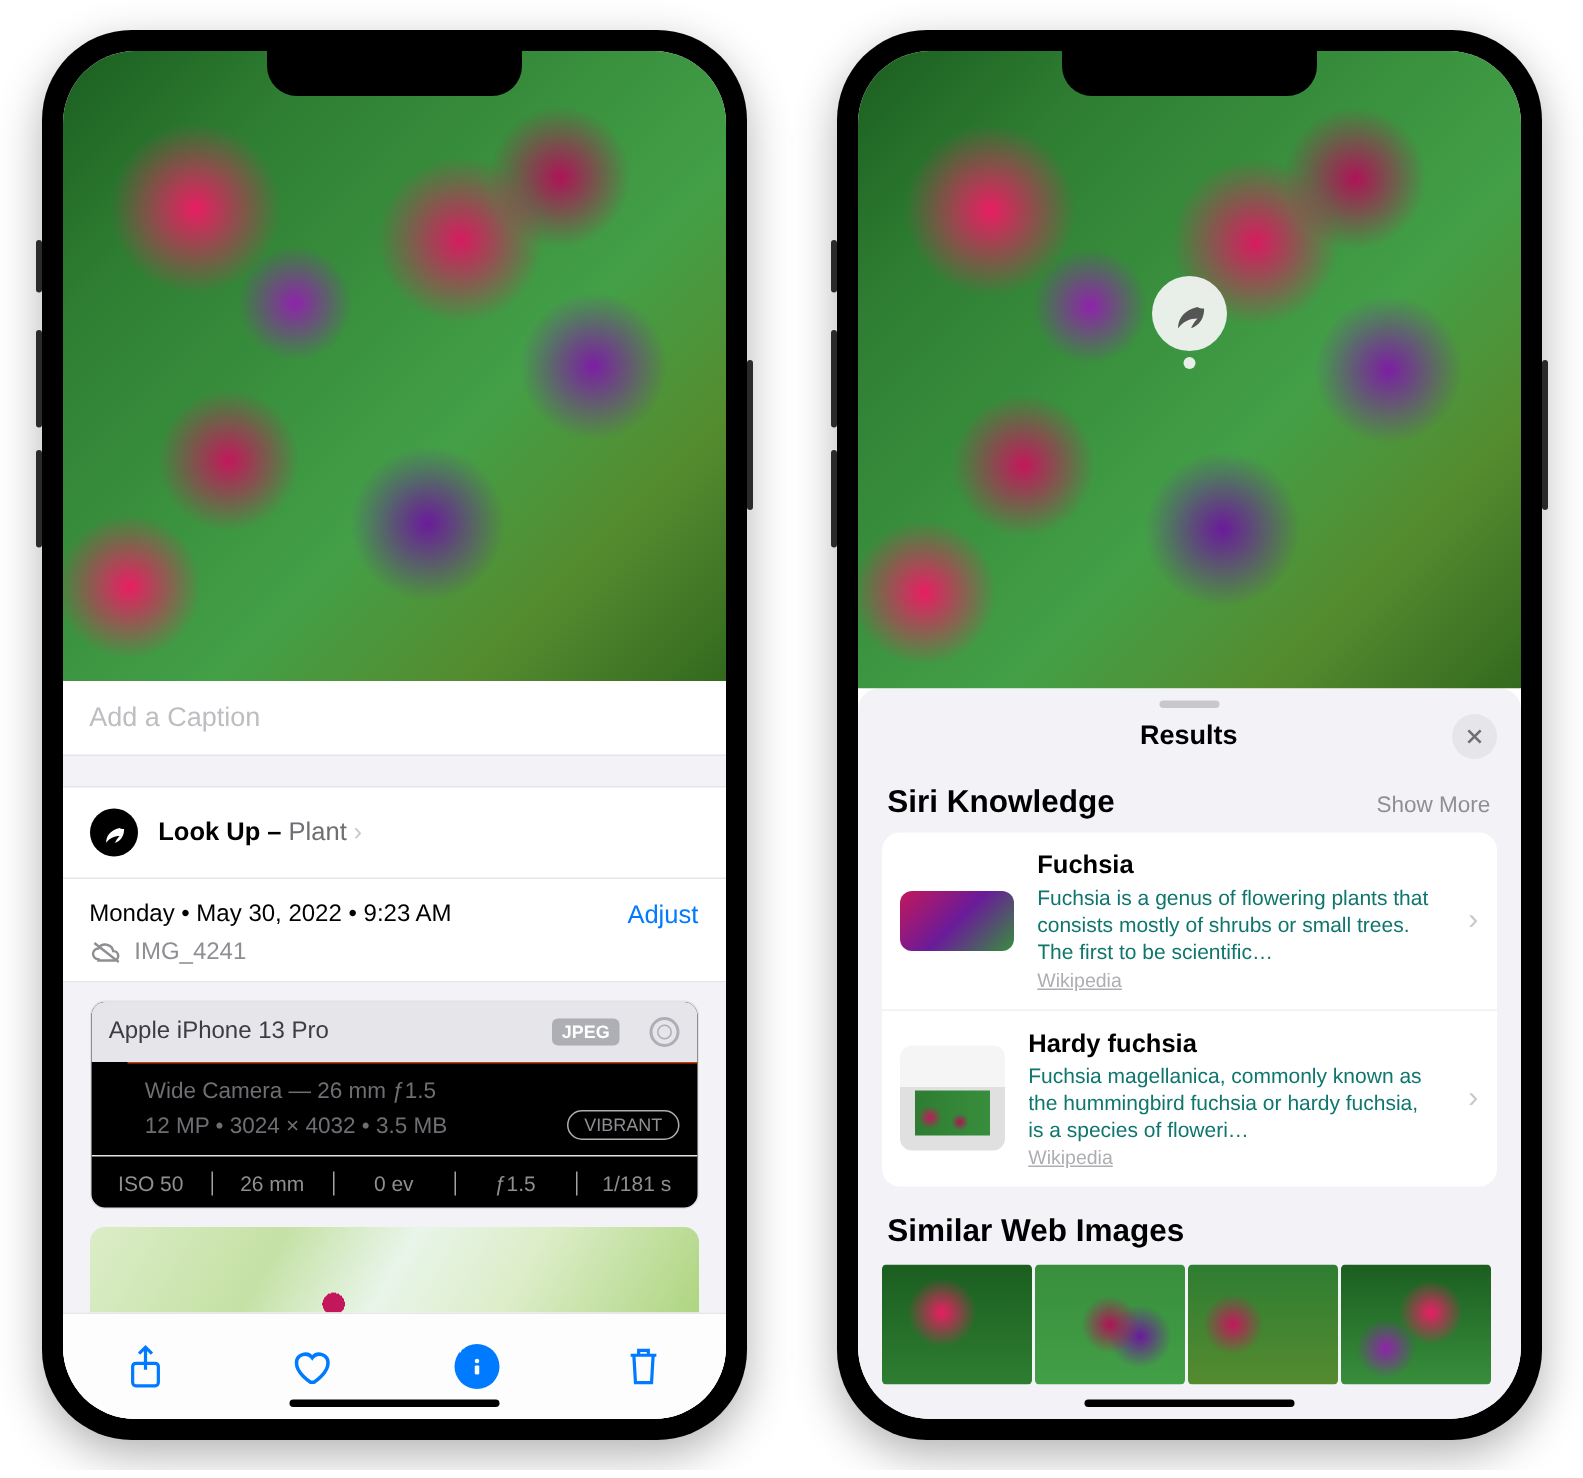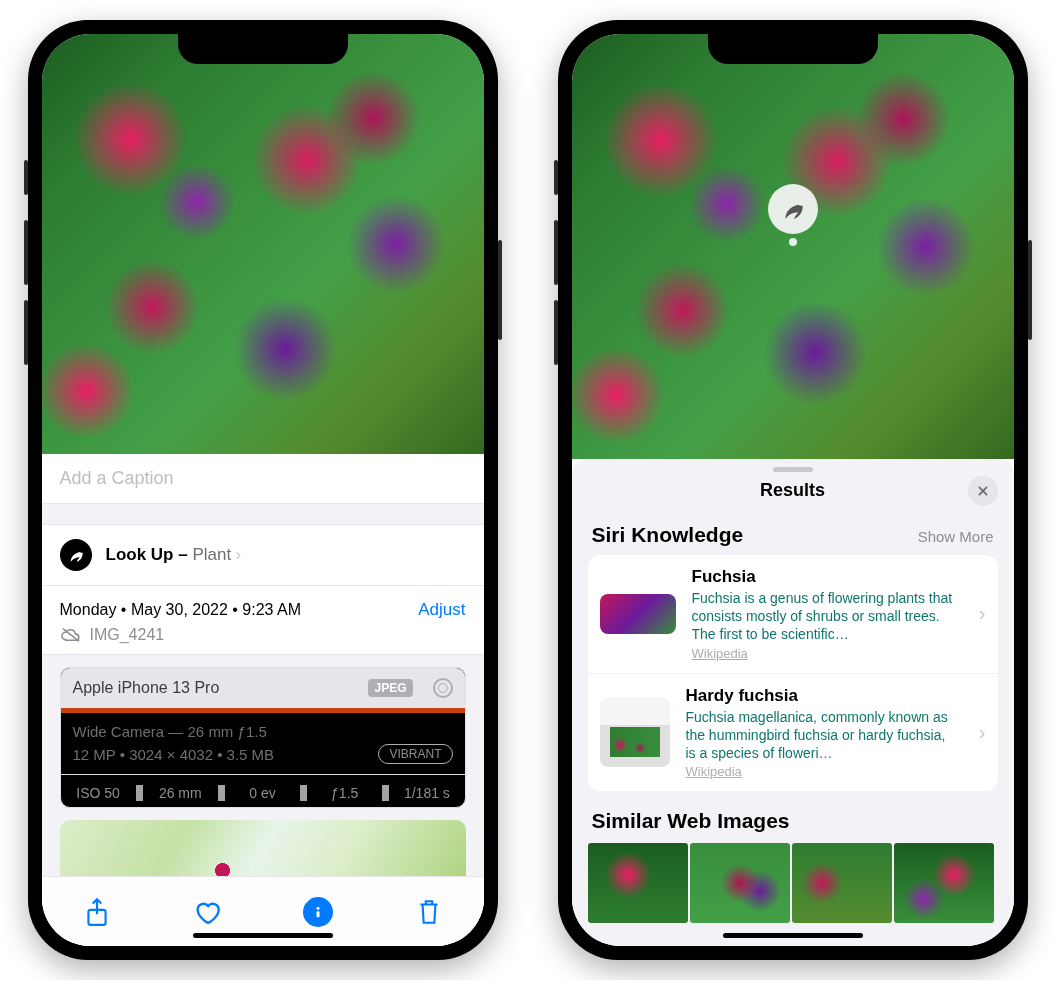--- a/index.html
+++ b/index.html
@@ -176,31 +176,31 @@
   }
   .circ-icon {
     width: 20px; height: 20px;
     border: 2px solid #aeaeb5;
     border-radius: 50%;
     display: inline-flex;
     align-items: center;
     justify-content: center;
   }
   .circ-icon::after { content:''; width:8px; height:8px; border:1.5px solid #aeaeb5; border-radius:50%; }
-  .cam-body { padding: 10px 12px; border-top: 5px solid #c2410c; }
+  .cam-body { padding: 10px 12px; border-top: 1px solid #c2410c; margin-left: 24px; }
   .cam-body .line1 { color: #6e6e73; font-size: 15px; display:flex; justify-content:space-between; align-items:center;}
   .cam-body .line0 { color: #6e6e73; font-size: 15px; margin-bottom: 4px;}
   .cam-specs {
     border-top: 1px solid #e1e1e6;
     display: flex;
     padding: 10px 0;
     color: #8e8e93;
     font-size: 14px;
   }
-  .cam-specs span { flex: 1; text-align: center; border-right: 7px solid #a3a3a3; padding: 0 4px;}
+  .cam-specs span { flex: 1; text-align: center; border-right: 1px solid #a3a3a3; padding: 0 4px;}
   .cam-specs span:last-child { border-right: none; }
   .map-strip {
     margin: 12px 18px 0;
     height: 58px;
     border-radius: 10px 10px 0 0;
     background:
       radial-gradient(circle at 40% 90%, #c2185b 0%, #c2185b 3%, transparent 3%),
       linear-gradient(120deg, #dcedc8 0%, #c5e1a5 30%, #e8f5e9 50%, #dcedc8 70%, #aed581 100%);
     position: relative;
     overflow: hidden;

